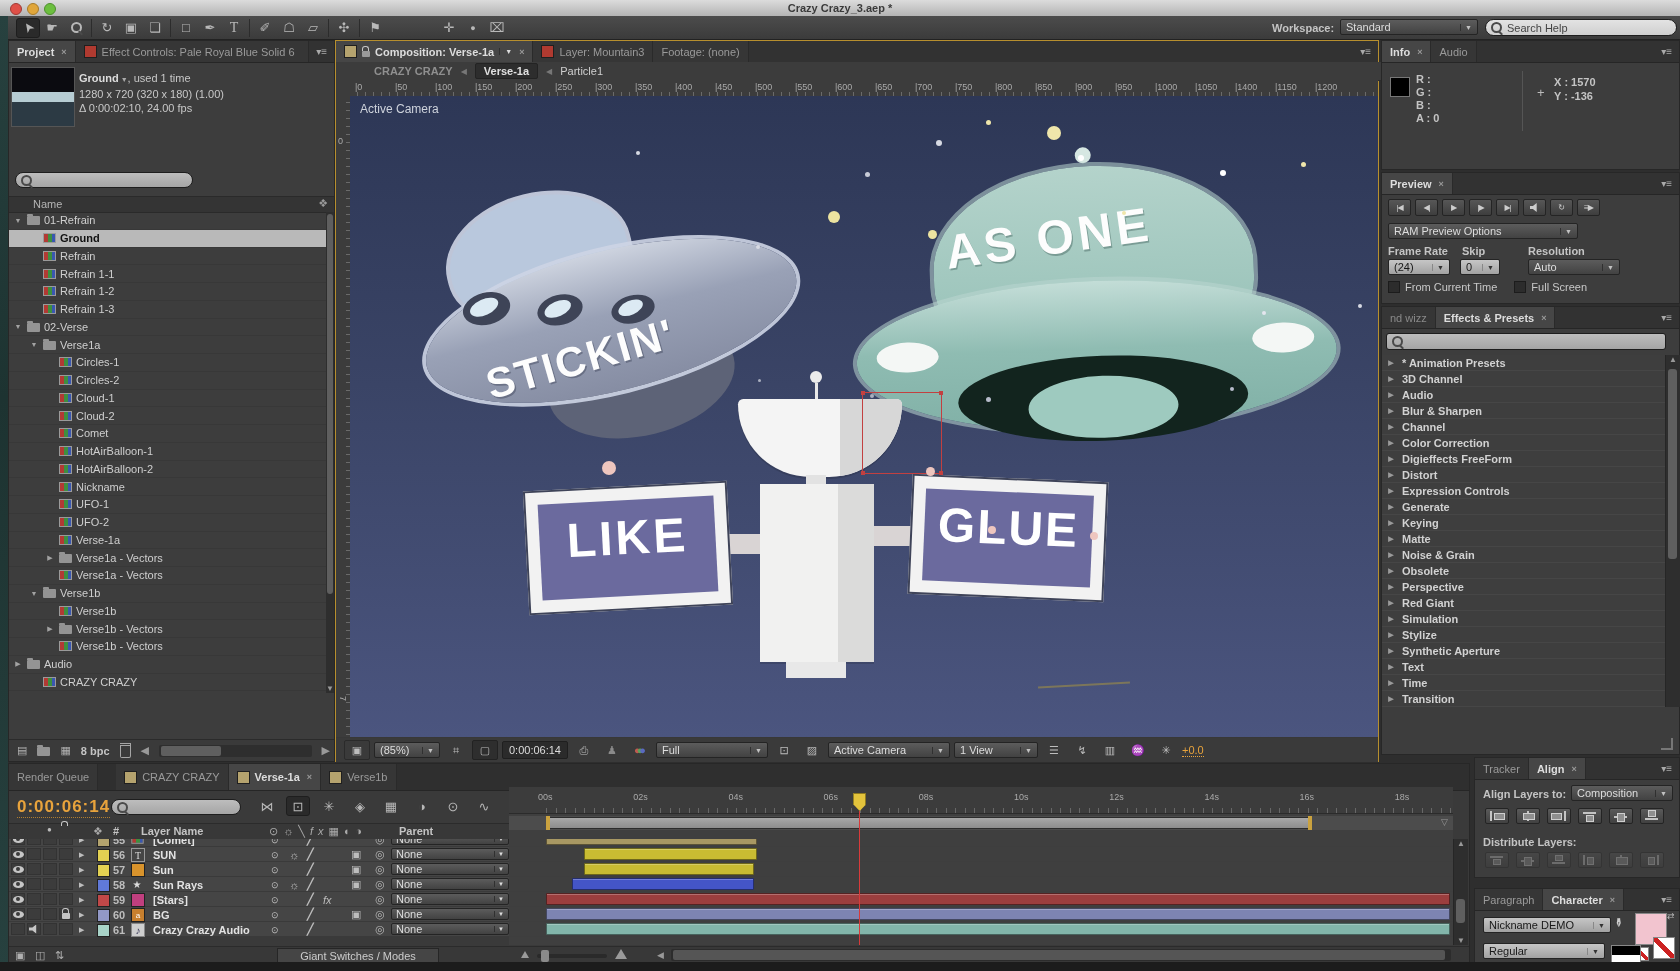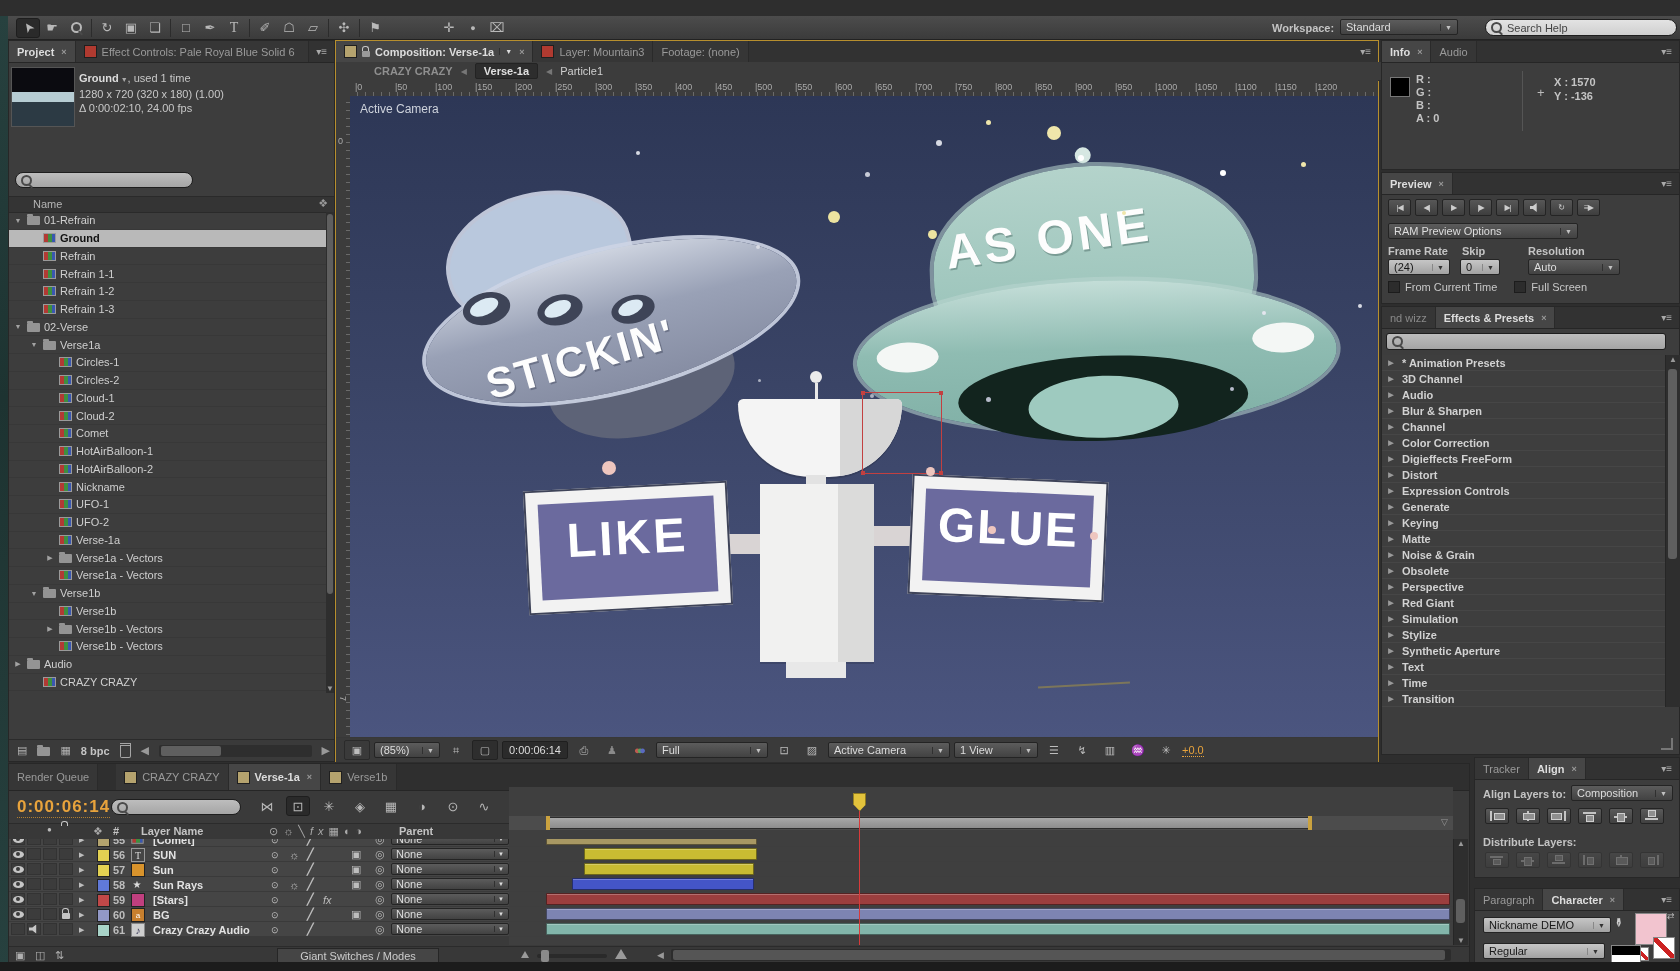--- a/index.html
+++ b/index.html
@@ -54,20 +54,26 @@
   .cbx{width:10px;height:10px;background:#2c2c2c;border:1px solid #1c1c1c;display:inline-block;vertical-align:-2px;margin-right:5px;}
   .rlab{position:absolute;top:2px;font-size:9px;color:#aaa;}
   .star{position:absolute;border-radius:50%;}
   .hd{font-weight:bold;color:#c4c4c4;}
 </style>
 </head>
 <body>
 
 <div id="app">
 
+  <div class="abs" style="left:0;top:0;width:1680px;height:16px;background:linear-gradient(#dcdcdc,#b4b4b4);border-bottom:1px solid #7a7a7a;">
+    <span class="abs" style="left:10px;top:3px;width:10px;height:10px;border-radius:50%;background:#df5048;border:1px solid #a03a34;"></span>
+    <span class="abs" style="left:27px;top:3px;width:10px;height:10px;border-radius:50%;background:#e0a63b;border:1px solid #a87c2a;"></span>
+    <span class="abs" style="left:44px;top:3px;width:10px;height:10px;border-radius:50%;background:#6cbf3f;border:1px solid #4f8f2e;"></span>
+    <div style="text-align:center;line-height:16px;color:#3a3a3a;font-weight:bold;">Crazy Crazy_3.aep *</div>
+  </div>
 
   <div class="abs" style="left:0;top:16px;width:8px;height:955px;background:linear-gradient(180deg,#27413f,#1d3331 40%,#27413f);"></div>
 
   <div class="abs" style="left:8px;top:16px;width:1672px;height:24px;background:linear-gradient(#4c4c4c,#3b3b3b);border-bottom:1px solid #222;display:flex;align-items:center;padding-left:8px;box-sizing:border-box;">
     <div class="toolbtn pressed">
         <span style="display:inline-block;transform:rotate(-125deg);">➤</span>
       </div>
     <div class="toolbtn">☛</div>
     <div class="toolbtn">
         <span class="mag" style="border-color:#b8b8b8;margin:0;"></span>
@@ -86,21 +92,21 @@
     <div class="toolbtn">▱</div>
     <div class="sep"></div>
     <div class="toolbtn">✣</div>
     <div class="sep"></div>
     <div class="toolbtn">⚑</div>
     <div style="width:50px;"></div>
     <div class="toolbtn">✛</div>
     <div class="toolbtn" style="font-size:9px;">●</div>
     <div class="toolbtn">⌧</div>
     <span class="abs hd" style="left:1264px;top:6px;">Workspace:</span>
-    <div class="dd" style="left:1332px;top:3px;width:118px;justify-content:space-between;">
+    <div class="dd" style="left:1332px;top:3px;width:138px;justify-content:space-between;">
       <span>Standard</span>
         <span class="arr">▼</span>
     </div>
     <div class="searchbox" style="left:1477px;top:3px;width:192px;height:17px;background:linear-gradient(#e3e3e3,#cfcfcf);">
       <span class="mag"></span>
       <span style="color:#444;">Search Help</span>
     </div>
   </div>
 
   <div class="panel" style="left:8px;top:40px;width:327px;height:722px;">
@@ -325,21 +331,21 @@
         <span class="rlab" style="left: 485px;">|600</span>
         <span class="rlab" style="left: 525px;">|650</span>
         <span class="rlab" style="left: 565px;">|700</span>
         <span class="rlab" style="left: 605px;">|750</span>
         <span class="rlab" style="left: 645px;">|800</span>
         <span class="rlab" style="left: 685px;">|850</span>
         <span class="rlab" style="left: 725px;">|900</span>
         <span class="rlab" style="left: 765px;">|950</span>
         <span class="rlab" style="left: 805px;">|1000</span>
         <span class="rlab" style="left: 845px;">|1050</span>
-        <span class="rlab" style="left: 885px;">|1100</span>
+        <span class="rlab" style="left: 885px;">|1400</span>
         <span class="rlab" style="left: 925px;">|1150</span>
         <span class="rlab" style="left: 965px;">|1200</span>
         <span class="rlab" style="left: 1054px;">|1250</span>
       </div>
     <div class="abs" style="left:0;top:55px;width:14px;height:641px;background:#3c3c3c;border-right:1px solid #2a2a2a;background-image:repeating-linear-gradient(180deg,#6a6a6a 0 1px,transparent 1px 8px);background-size:4px 100%;background-position:100% 6px;background-repeat:no-repeat;">
       <span style="position:absolute;left:2px;top:40px;font-size:9px;color:#aaa;">0</span>
       <span style="position:absolute;left:2px;top:600px;font-size:9px;color:#aaa;writing-mode:vertical-rl;">7</span>
     </div>
 
     <div id="scene" class="abs" style="left:14px;top:55px;width:1028px;height:641px;overflow:hidden;background:linear-gradient(180deg,#2d3756 0%,#3a4466 45%,#4b557f 100%);">
@@ -844,20 +850,32 @@
           <span class="swg" style="left: 298px; font-weight: bold;">╱</span>
           <span class="swg" style="left: 366px;">◎</span>
           <span style="position: absolute; left: 382px; top: 1px; width: 118px; height: 12px; background: linear-gradient(rgb(92, 92, 92), rgb(66, 66, 66)); border: 1px solid rgb(36, 36, 36); border-radius: 2px; color: rgb(221, 221, 221); display: flex; align-items: center; padding: 0px 4px; box-sizing: border-box;">
             <span>None</span>
             <span style="margin-left: auto; font-size: 6px; border-left: 1px solid rgb(48, 48, 48); padding-left: 3px;">▼</span>
           </span>
         </div>
       </div>
 
     <div id="graph" class="abs" style="left:500px;top:23px;width:944px;height:158px;background:#3f3f3f;">
+      <div id="t-ruler" class="abs" style="left:0;top:0;width:944px;height:26px;background:#3c3c3c;border-bottom:1px solid #2b2b2b;background-image:repeating-linear-gradient(90deg,#676767 0 1px,transparent 1px 9.52px);background-size:100% 5px;background-position:37px 100%;background-repeat:no-repeat;">
+          <span class="rlab" style="left: 29px; top: 5px;">00s</span>
+          <span class="rlab" style="left: 124.2px; top: 5px;">02s</span>
+          <span class="rlab" style="left: 219.4px; top: 5px;">04s</span>
+          <span class="rlab" style="left: 314.6px; top: 5px;">06s</span>
+          <span class="rlab" style="left: 409.8px; top: 5px;">08s</span>
+          <span class="rlab" style="left: 505px; top: 5px;">10s</span>
+          <span class="rlab" style="left: 600.2px; top: 5px;">12s</span>
+          <span class="rlab" style="left: 695.4px; top: 5px;">14s</span>
+          <span class="rlab" style="left: 790.6px; top: 5px;">16s</span>
+          <span class="rlab" style="left: 885.8px; top: 5px;">18s</span>
+        </div>
       <div class="abs" style="left:0;top:29px;width:944px;height:14px;background:#4c4c4c;">
         <div id="work-area-bar" style="position: absolute; top: 1px; height: 12px; background: linear-gradient(rgb(168, 168, 168), rgb(141, 141, 141)); border: 1px solid rgb(44, 44, 44); box-sizing: border-box; left: 37px; width: 766.36px;"></div>
         <i id="wa-start" style="position: absolute; top: 0px; width: 4px; height: 14px; background: rgb(202, 162, 63); left: 37px;"></i>
         <i id="wa-end" style="position: absolute; top: 0px; width: 4px; height: 14px; background: rgb(202, 162, 63); left: 799.36px;"></i>
       </div>
       <span style="position:absolute;left:932px;top:30px;color:#9a9a9a;font-size:9px;">▽</span>
       <div id="tl-bars" class="abs" style="left:0;top:52px;width:944px;height:106px;overflow:hidden;">
           <div class="grow" style="margin-top: -7px;">
             <div class="gbar" style="left: 37px; width: 210.868px; background: rgb(168, 152, 99);"></div>
           </div>

